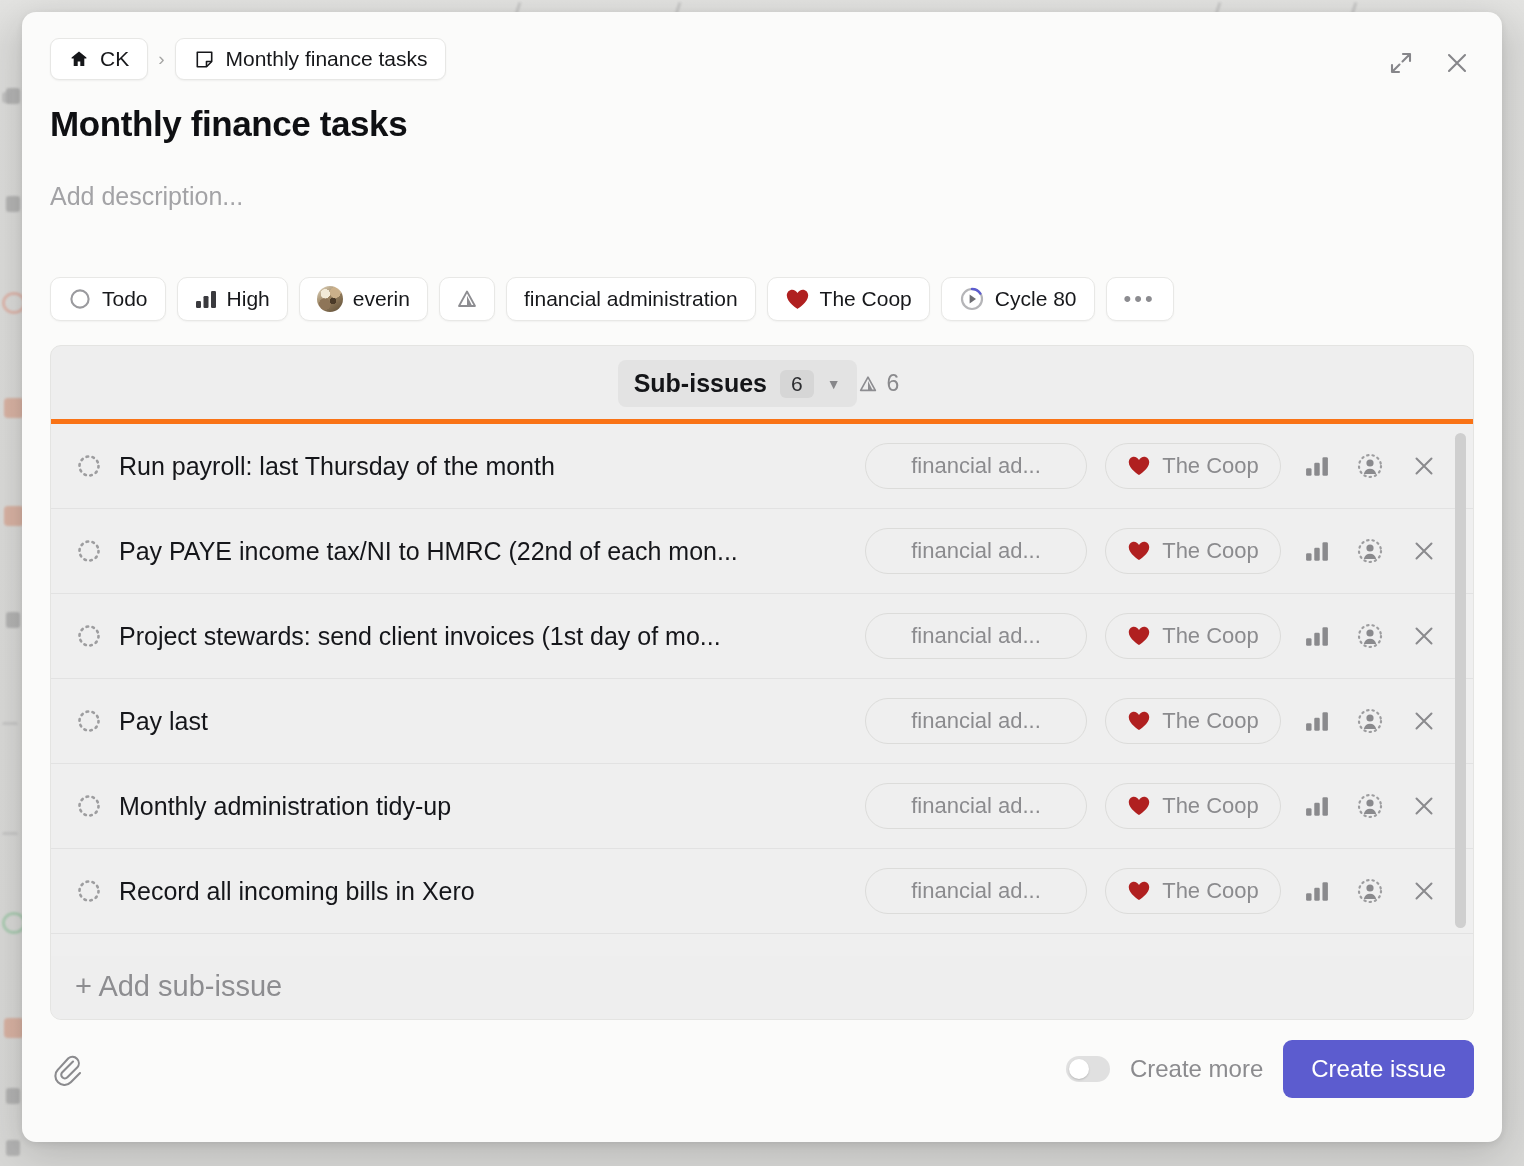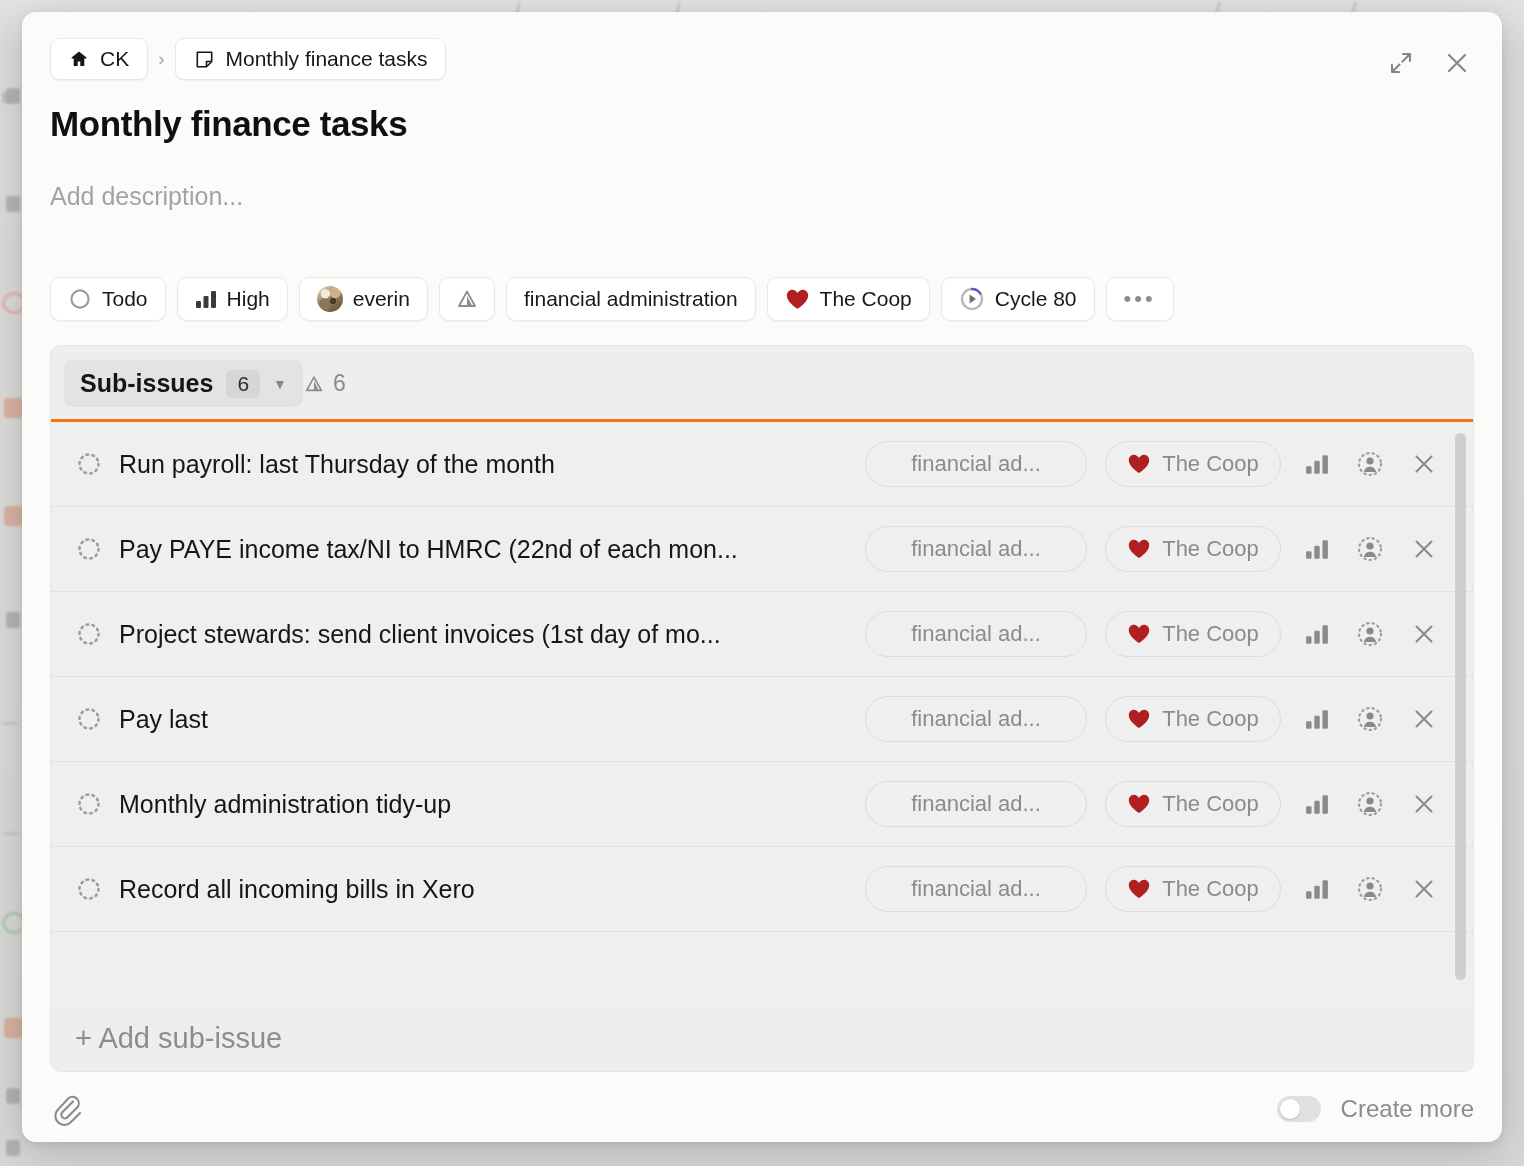--- a/index.html
+++ b/index.html
@@ -157,21 +157,21 @@
     border-radius: 11px;
     overflow: hidden;
     flex: 1 1 auto;
     display: flex;
     flex-direction: column;
     min-height: 0;
   }
   .sub-head {
     display: flex;
     align-items: center;
-    justify-content: flex-start;
+    justify-content: center;
     padding: 14px 20px 12px 13px;
     flex: 0 0 auto;
   }
   .sub-head-left {
     display: inline-flex;
     align-items: center;
     gap: 13px;
     background: #e3e3e3;
     border-radius: 8px;
     padding: 9px 16px;
@@ -197,21 +197,21 @@
   .rows-wrap {
     position: relative;
     flex: 1 1 auto;
     min-height: 0;
     overflow: hidden;
   }
   .rows {
     height: 100%;
     overflow: hidden;
     background: #efefef;
-    border-top: 3px solid #f97316;
+    border-top: 5px solid #f97316;
   }
   .row {
     display: flex;
     align-items: center;
     height: 85px;
     padding: 0 36px 0 24px;
     border-bottom: 1px solid #e2e2e2;
     cursor: pointer;
     background: #efefef;
   }
@@ -262,21 +262,21 @@
     border-radius: 6px;
     background: #cfcfcf;
     cursor: pointer;
   }
 
   
   .modal-foot {
     flex: 0 0 auto;
     display: flex;
     align-items: center;
-    padding: 20px 28px 16px 28px;
+    padding: 20px 28px 44px 28px;
     gap: 18px;
   }
   .attach { cursor: pointer; color: #8b8b8e; display: flex; align-items: center; }
   .foot-right { margin-left: auto; display: flex; align-items: center; gap: 20px; }
   .toggle {
     width: 44px; height: 26px;
     border-radius: 13px;
     background: #e0e0e0;
     position: relative;
     cursor: pointer;
@@ -707,16 +707,17 @@
 
   <div class="modal-foot">
     <span class="attach">
       <svg width="34" height="34" viewBox="0 0 34 34">
         <path d="M23 9.5 12.3 20.2a3.6 3.6 0 0 0 5.1 5.1l10-10a6.4 6.4 0 0 0-9-9L8 17.6a9 9 0 0 0 12.8 12.7l9.2-9.2" fill="none" stroke="#8b8b8e" stroke-width="2.1" stroke-linecap="round" stroke-linejoin="round"></path>
       </svg>
     </span>
     <div class="foot-right">
       <span class="toggle"></span>
       <span class="toggle-label">Create more</span>
+      <button class="create-btn">Create issue</button>
     </div>
   </div>
 
 </div>
 
 </body></html>

